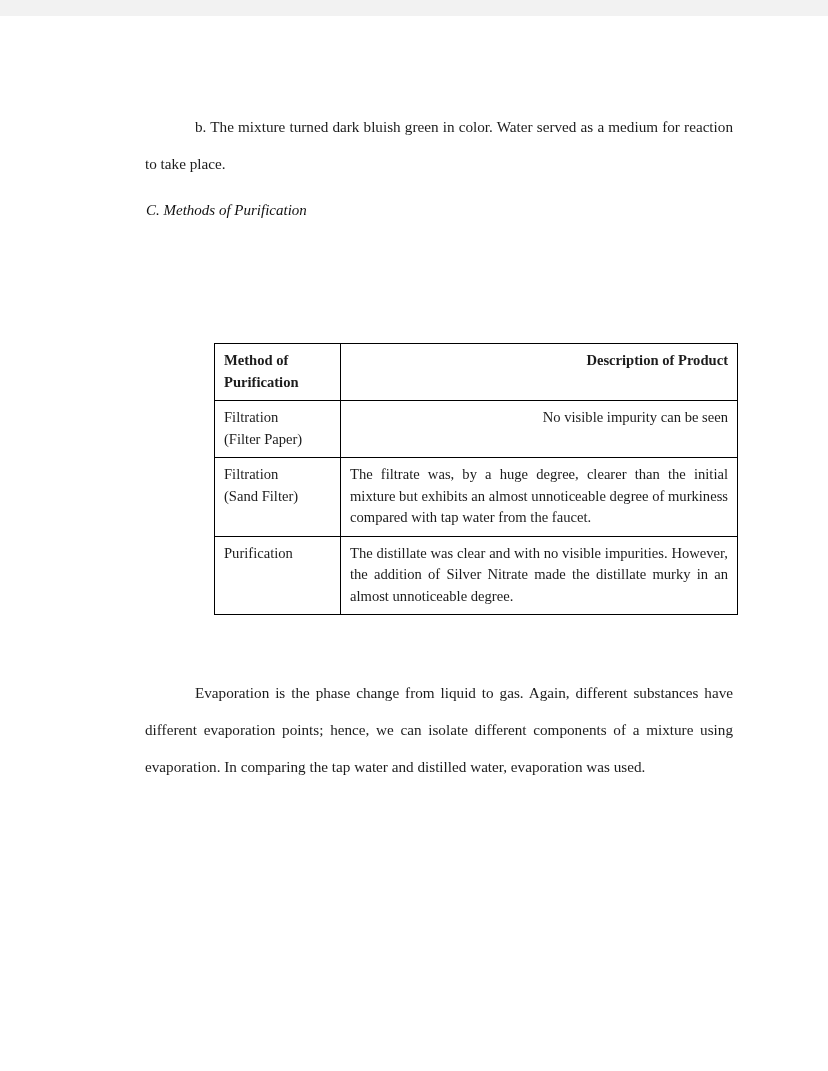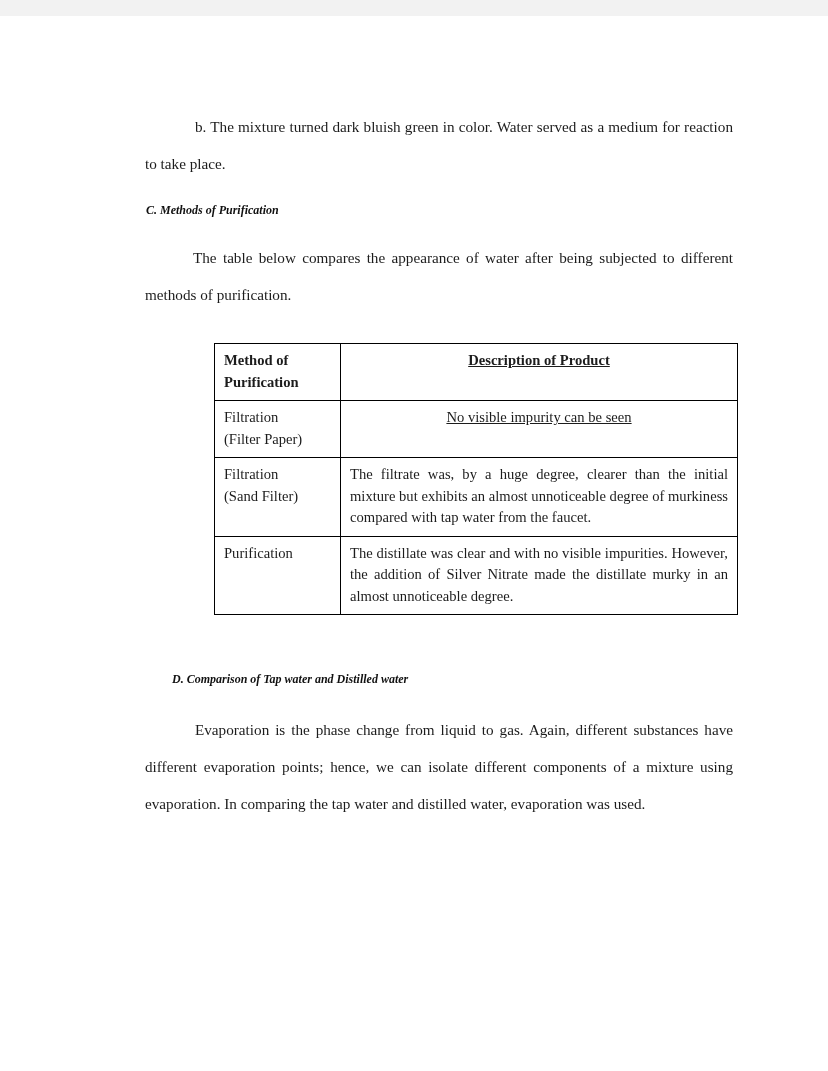--- a/index.html
+++ b/index.html
@@ -29,23 +29,23 @@
   }
   .para.indent {
     text-indent: 50px;
   }
   .para.indent-small {
     text-indent: 48px;
   }
 
   
   .heading {
-    font-weight: bold;
+    font-weight: normal;
     font-style: italic;
-    font-size: 12px;
+    font-size: 15px;
     line-height: 37px;
     margin: 0;
     color: #111111;
   }
   .heading.c { padding-left: 1px; }
   .heading.d { padding-left: 27px; }
 
   .spacer-sm { height: 10px; }
   .gap-d-to-para { height: 13px; }
   .gap-para { height: 11px; }
@@ -73,21 +73,21 @@
     line-height: 21.5px;
   }
   .col-method { width: 126px; }
   .col-desc   { width: 397px; }
 
   .cell-method { white-space: pre-line; }
   .cell-desc-justified {
     text-align: justify;
     text-justify: inter-word;
   }
-  .cell-desc-plain { text-align: center; text-decoration: underline; }
+  .cell-desc-plain { text-align: right; }
 
   .row-header td { padding-top: 10px; padding-bottom: 12px; }
   .row-sediment td { padding-top: 7px; padding-bottom: 8px; }
   .row-filterpaper td { padding-top: 7px; padding-bottom: 12px; }
   .row-sandfilter td { padding-top: 8px; padding-bottom: 9px; }
   .row-distillation td { padding-top: 8px; padding-bottom: 9px; }
 
   .block-top { position: absolute; left: 145px; top: 92px; width: 588px; }
   .block-bottom { position: absolute; left: 145px; top: 645px; width: 588px; }
 </style>
@@ -98,21 +98,20 @@
 
   <div class="block-top">
     <p class="para indent">b. The mixture turned dark bluish green in color. Water served as a medium for reaction to take place.</p>
 
     <div class="spacer-sm"></div>
 
     <h3 class="heading c">C. Methods of Purification</h3>
 
     <div class="spacer-sm"></div>
 
-    <p class="para indent-small">The table below compares the appearance of water after being subjected to different methods of purification.</p>
   </div>
 
   <div class="table-wrap">
     <table class="purification">
       <colgroup>
         <col class="col-method">
         <col class="col-desc">
       </colgroup>
       <tbody>
         <tr class="row-header">
@@ -136,21 +135,20 @@
 
         <tr class="row-distillation">
           <td class="cell-method">Purification</td>
           <td class="cell-desc-justified">The distillate was clear and with no visible impurities. However, the addition of Silver Nitrate made the distillate murky in an almost unnoticeable degree.</td>
         </tr>
       </tbody>
     </table>
   </div>
 
   <div class="block-bottom">
-    <h3 class="heading d">D. Comparison of Tap water and Distilled water</h3>
 
     <div class="gap-d-to-para"></div>
 
     <p class="para indent">Evaporation is the phase change from liquid to gas. Again, different substances have different evaporation points; hence, we can isolate different components of a mixture using evaporation. In comparing the tap water and distilled water, evaporation was used.</p>
 
     <div class="gap-para"></div>
 
   </div>
 
 </div>

